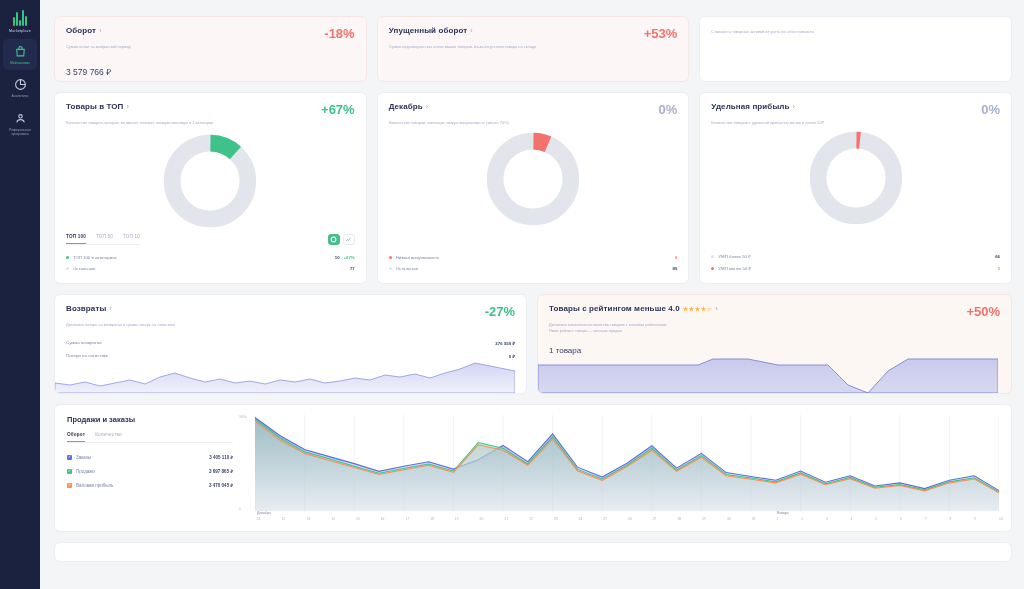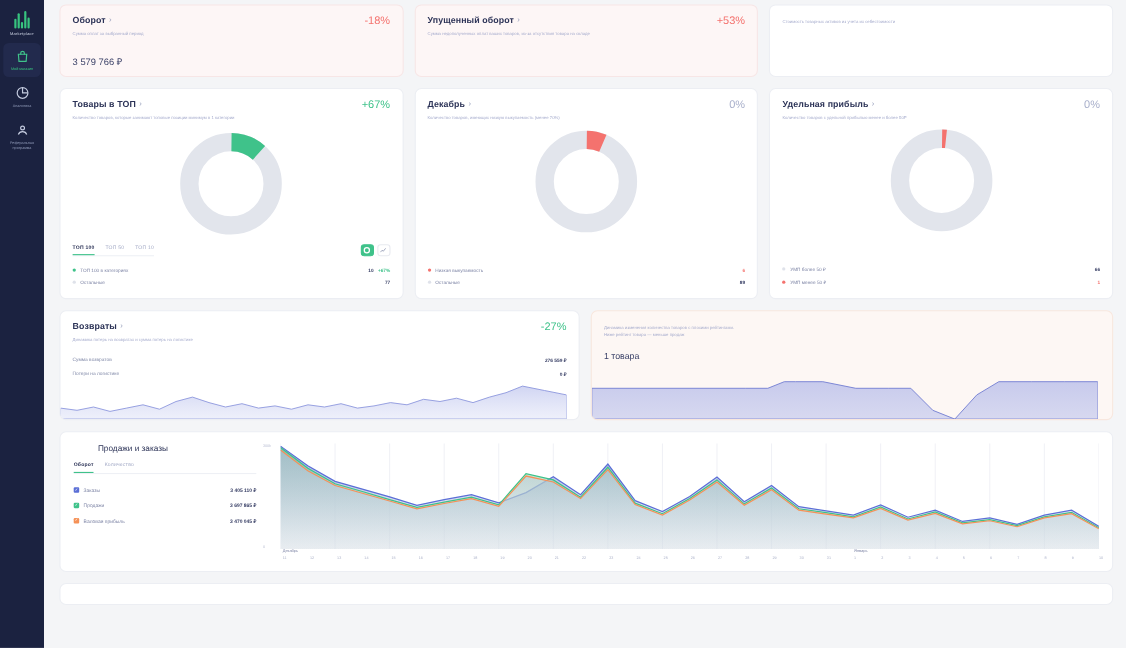--- a/index.html
+++ b/index.html
@@ -26,37 +26,37 @@
     width: 34px; padding: 6px 2px 5px; margin-bottom: 2px;
     display:flex; flex-direction:column; align-items:center; gap:3px;
     border-radius: 5px; cursor: pointer;
   }
   .nav-item.active { background: #222a4d; }
   .nav-label { font-size:3.4px; line-height:1.25; text-align:center; color:#8d97b5; }
   .nav-item.active .nav-label { color:#37c47f; }
   .ic { width:13px; height:13px; display:block; }
 
   
-  .main { flex:1; padding: 4px 12px 0 14px; overflow:hidden; }
+  .main { flex:1; padding: 16px 12px 0 14px; overflow:hidden; }
   .row { display:flex; gap: 10px; margin-bottom: 10px; }
 
   .card {
     background:#fff; border:1px solid #eceef3; border-radius:6px;
     padding: 9px 11px 9px; position:relative;
   }
   .card.pink { background:#fdf6f6; border-color:#f7e6e6; }
   .card.pink2 { background:#fdf7f4; border-color:#f8e7de; }
   .card-head { display:flex; align-items:flex-start; justify-content:space-between; }
   .card-title {
     font-size:8px; font-weight:bold; color:#2c3357; letter-spacing:.1px;
     display:flex; align-items:center; gap:3px;
   }
   .chev { font-size:7px; color:#9aa2bd; font-weight:normal; }
   .card-sub { font-size:3.9px; color:#a6accd; line-height:1.5; margin-top:3px; max-width:90%; }
-  .delta { font-size:10px; font-weight:normal; white-space:nowrap; }
+  .delta { font-size:13px; font-weight:bold; white-space:nowrap; }
   .delta.neg { color:#f4726e; }
   .delta.pos-red { color:#f4726e; }
   .delta.pos { color:#3fc28a; }
   .delta.zero { color:#a9b0cb; }
   .delta.gray { color:#8b92b0; }
   .big-value { font-size:8.5px; color:#3a4167; margin-top: 16px; }
 
   
   .kpi { flex:1; height:66px; }
 
@@ -83,21 +83,21 @@
   .kv-row { display:flex; justify-content:space-between; font-size:4.4px; color:#8189a8; padding:3.5px 0; }
   .kv-row .v { color:#3a4167; font-weight:bold; }
   .spark { position:absolute; left:0; right:0; bottom:0; height:42px; }
   .rating-stars { display:inline-flex; gap:.5px; font-size:6px; color:#ffb23f; }
   .rating-stars .off { color:#ffd9a8; }
   .count-value { font-size:8px; color:#3a4167; margin-top:12px; position:relative; z-index:2; }
 
   
   .chart-card { height:128px; display:flex; padding:10px 12px 6px; }
   .chart-side { width:172px; flex:0 0 172px; padding-right:6px; }
-  .chart-title { font-size:7.5px; font-weight:normal; color:#2c3357; margin-bottom:8px;margin-left:22px; }
+  .chart-title { font-size:7.5px; font-weight:bold; color:#2c3357; margin-bottom:8px; }
   .chk { width:5px; height:5px; border-radius:1px; margin-right:4px; flex:0 0 5px;
          display:flex; align-items:center; justify-content:center; color:#fff; font-size:3.6px; }
   .chart-legend .legend-row { padding:4px 0; font-size:4.5px; }
   .chart-plot { flex:1; position:relative; }
   .axis-y { position:absolute; left:0; top:0; bottom:14px; width:16px; }
   .ylab { position:absolute; font-size:3.4px; color:#b9bed3; }
   .xlabels { position:absolute; left:18px; right:0; bottom:0; height:14px; }
   .xlab { position:absolute; font-size:3.4px; color:#aeb4cb; }
   .xmonth { position:absolute; font-size:3.6px; color:#7d84a5; top:0; }
   .last-card { height:14px; }
@@ -325,20 +325,34 @@
             <linearGradient id="gRet" x1="0" y1="0" x2="0" y2="1">
               <stop offset="0%" stop-color="#aab2e8" stop-opacity="0.55"></stop>
               <stop offset="100%" stop-color="#c7cdf0" stop-opacity="0.30"></stop>
             </linearGradient>
           </defs>
           <path d="M0,32 L15,34 L30,31 L45,35 L60,32 L75,29 L90,33 L105,26 L120,22 L135,27 L150,31 L165,28 L180,32 L195,30 L210,33 L225,29 L240,31 L255,28 L270,32 L285,30 L300,27 L315,29 L330,24 L345,26 L360,23 L375,27 L390,22 L405,18 L420,12 L440,16 L460,20 L460,42 L0,42 Z" fill="url(#gRet)" stroke="#8b95dd" stroke-width="0.8"></path>
         </svg>
       </div>
 
       <div class="card pink2 wide" style="flex:1">
+        <div class="card-head">
+          <div class="card-title">
+            <span>Товары с рейтингом меньше 4.0</span>
+            <span class="rating-stars">
+              <span>★</span>
+                <span>★</span>
+                <span>★</span>
+                <span>★</span>
+                <span class="off">★</span>
+            </span>
+            <span class="chev">›</span>
+          </div>
+          <div class="delta pos-red">+50%</div>
+        </div>
         <div class="card-sub">Динамика изменения количества товаров с плохими рейтингами.</div>
         <div class="card-sub" style="margin-top:0">Ниже рейтинг товара — меньше продаж</div>
 
         <div class="count-value">1 товара</div>
 
         <svg class="spark" viewBox="0 0 460 42" preserveAspectRatio="none">
           <defs>
             <linearGradient id="gRat" x1="0" y1="0" x2="0" y2="1">
               <stop offset="0%" stop-color="#aab2e8" stop-opacity="0.65"></stop>
               <stop offset="100%" stop-color="#b8bfec" stop-opacity="0.55"></stop>

